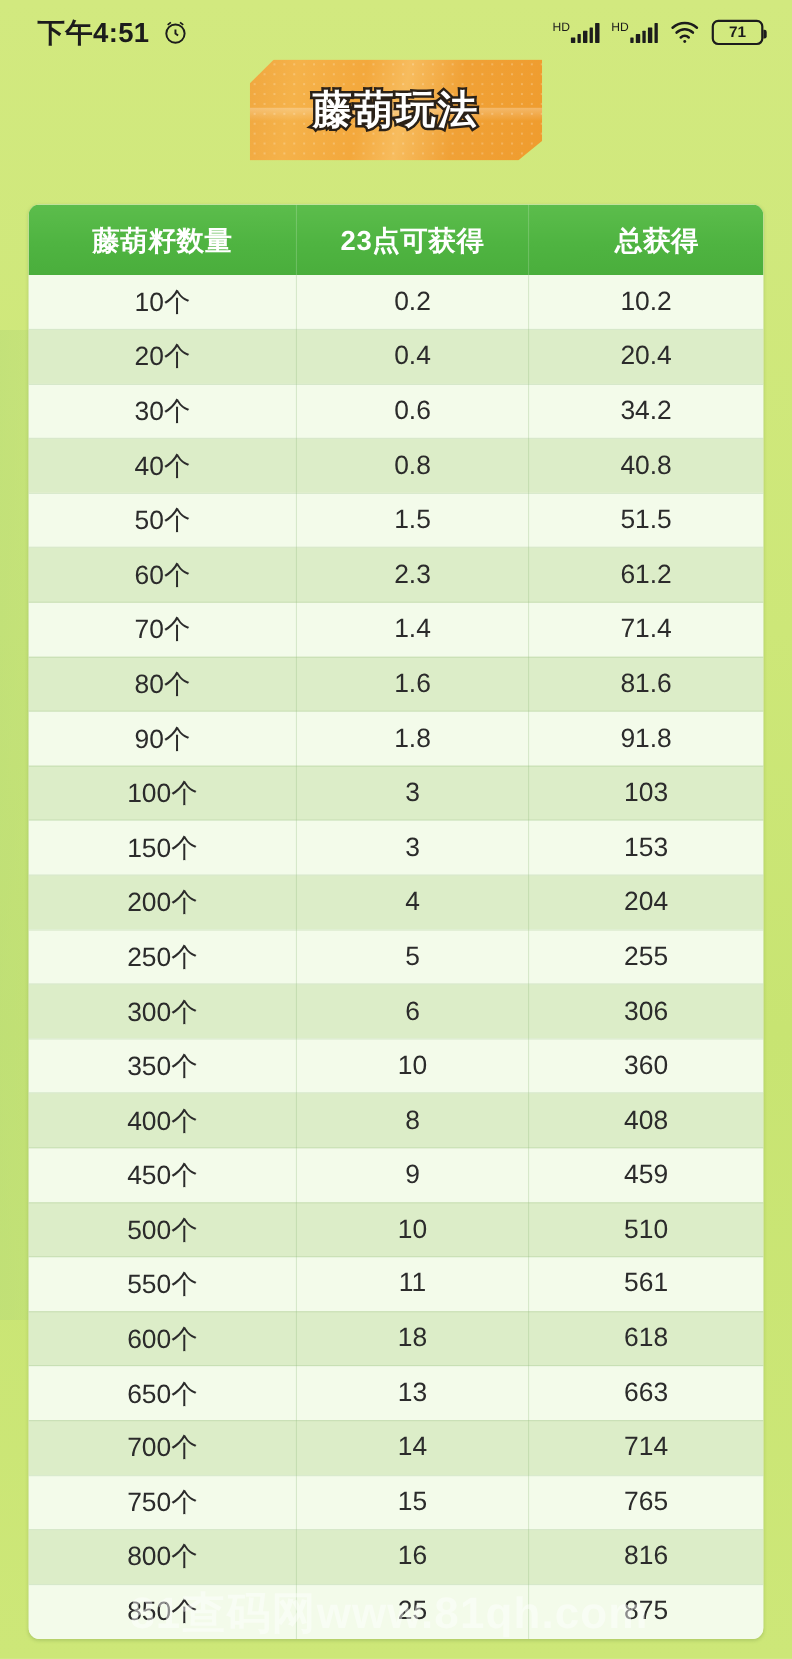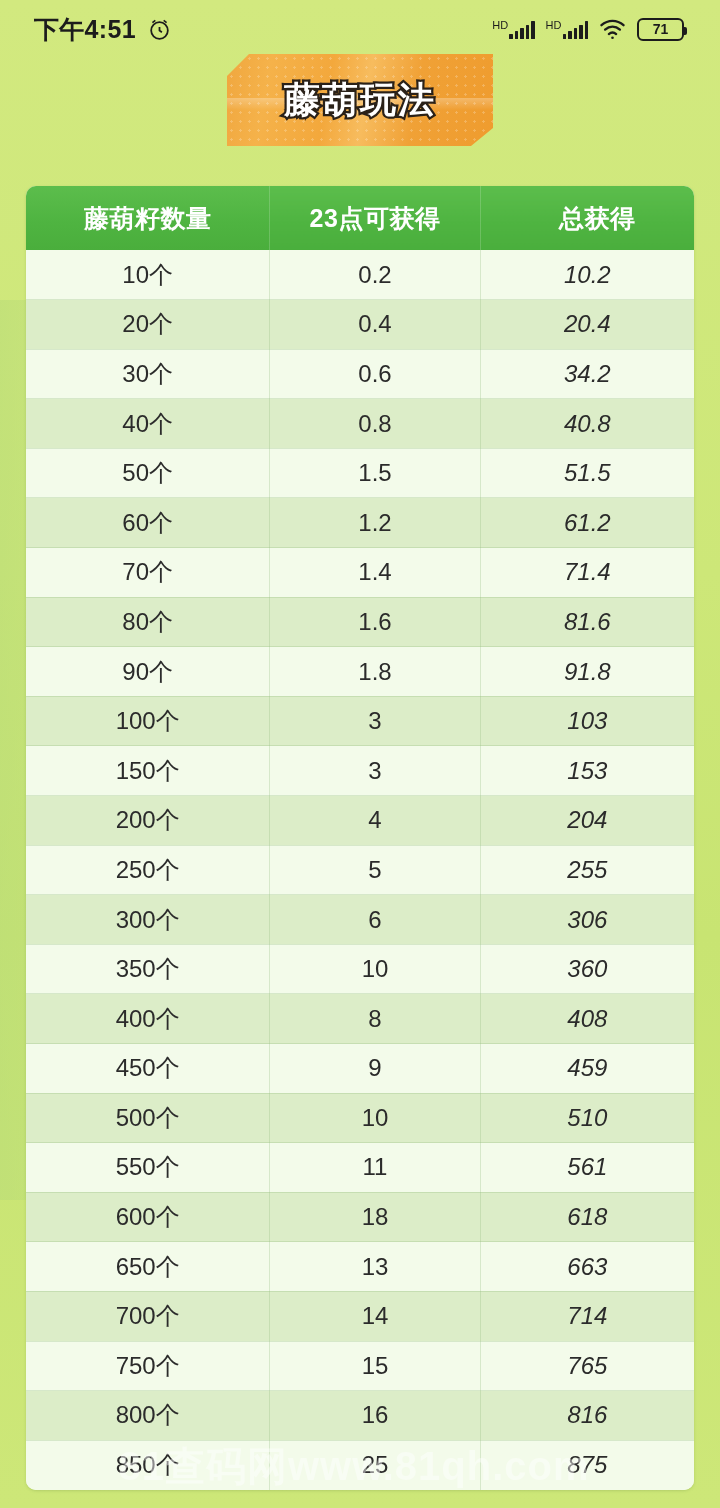--- a/index.html
+++ b/index.html
@@ -38,21 +38,21 @@
     width:720px;
     height:1508px;
   }
 
   
   .status-bar {
     height:58px;
     display:flex;
     align-items:center;
     justify-content:space-between;
-    padding:0 36px 0 34px;
+    padding:0 26px 0 34px;
     position:relative;
     z-index:4;
   }
   .status-left {
     display:flex;
     align-items:center;
     gap:11px;
   }
   .status-time {
     font-size:25px;
@@ -190,21 +190,21 @@
   .tbl th:last-child { border-right:none;padding-left:20px; }
 
   .tbl td {
     height:49.6px;
     text-align:center;
     font-size:24px;
     color:#2b2b2b;
     border-right:1px solid rgba(150,190,130,.30);
     border-bottom:1px solid rgba(150,190,130,.30);
   }
-  .tbl td:last-child { border-right:none;font-style:italic; }
+  .tbl td:last-child { border-right:none; }
   .tbl tbody tr:last-child td { border-bottom:none; }
   .tbl tbody tr:nth-child(odd) td  { background:#f3fbea; }
   .tbl tbody tr:nth-child(even) td { background:#dcedc8; }
 
   .col-a { width:36.5%; }
   .col-b { width:31.5%; }
   .col-c { width:32%; }
 
   
   .watermark {
@@ -322,21 +322,21 @@
             <td>0.8</td>
             <td>40.8</td>
           </tr>
           <tr>
             <td>50个</td>
             <td>1.5</td>
             <td>51.5</td>
           </tr>
           <tr>
             <td>60个</td>
-            <td>1.2</td>
+            <td>2.3</td>
             <td>61.2</td>
           </tr>
           <tr>
             <td>70个</td>
             <td>1.4</td>
             <td>71.4</td>
           </tr>
           <tr>
             <td>80个</td>
             <td>1.6</td>

